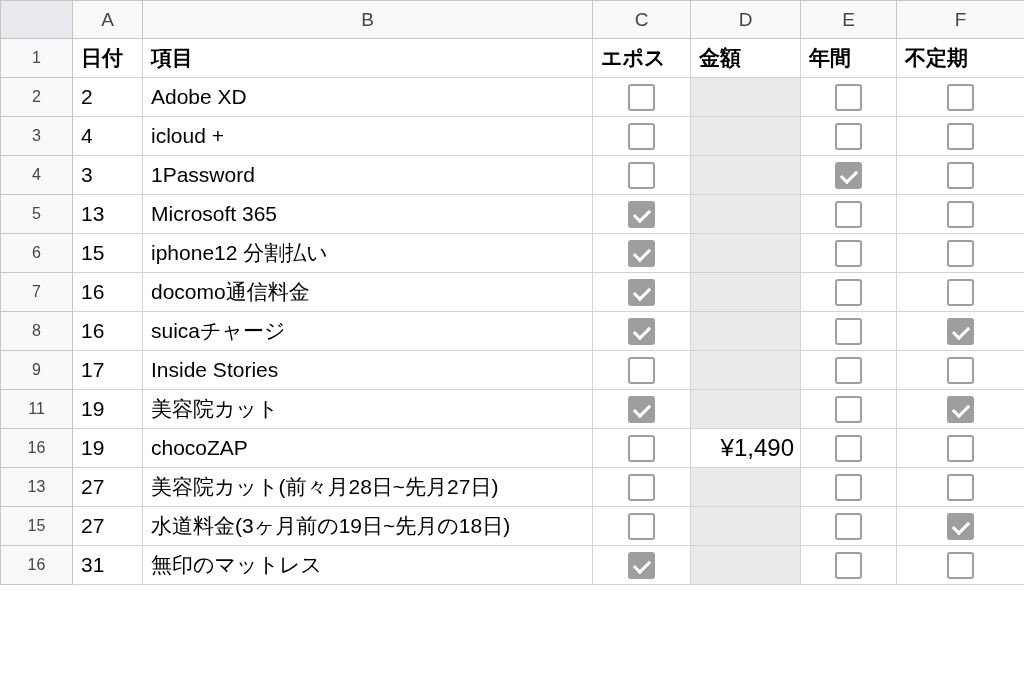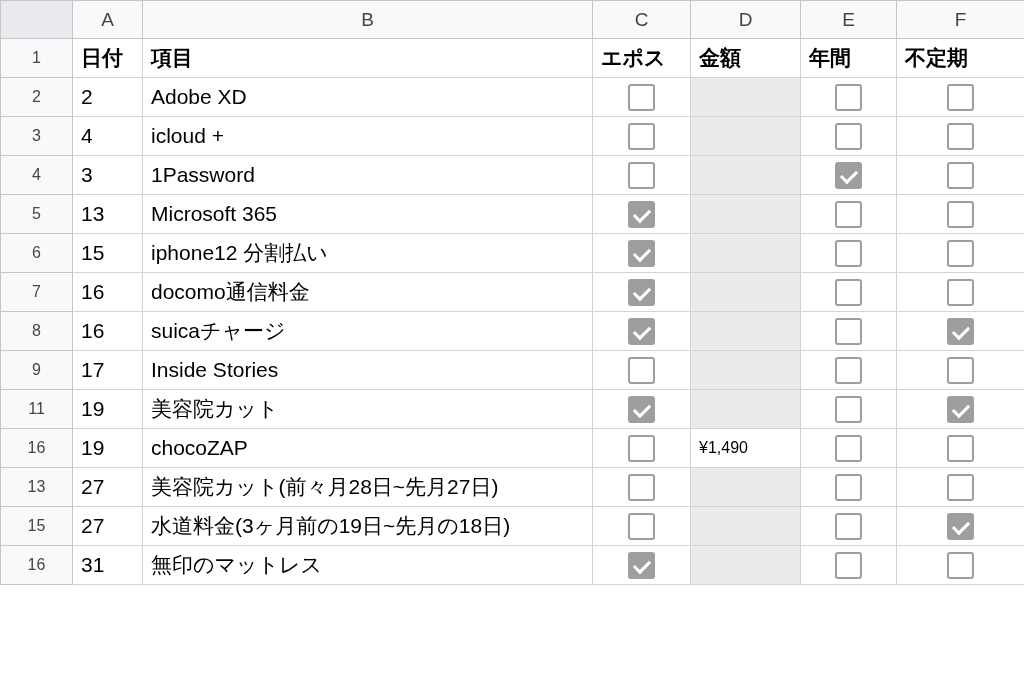--- a/index.html
+++ b/index.html
@@ -72,22 +72,22 @@
     overflow: hidden;
   }
   td.cell.head-row {
     font-weight: bold;
     margin-left: 48px;
   }
   td.num {
     text-align: left;
   }
   td.money {
-    text-align: left;
-    font-size: 16px;
+    text-align: right;
+    font-size: 24px;
     padding-right: 6px;
   }
   td.shaded {
     background: #eaeaea;
   }
   td.checkcell {
     text-align: center;
   }
 
   .cb {

